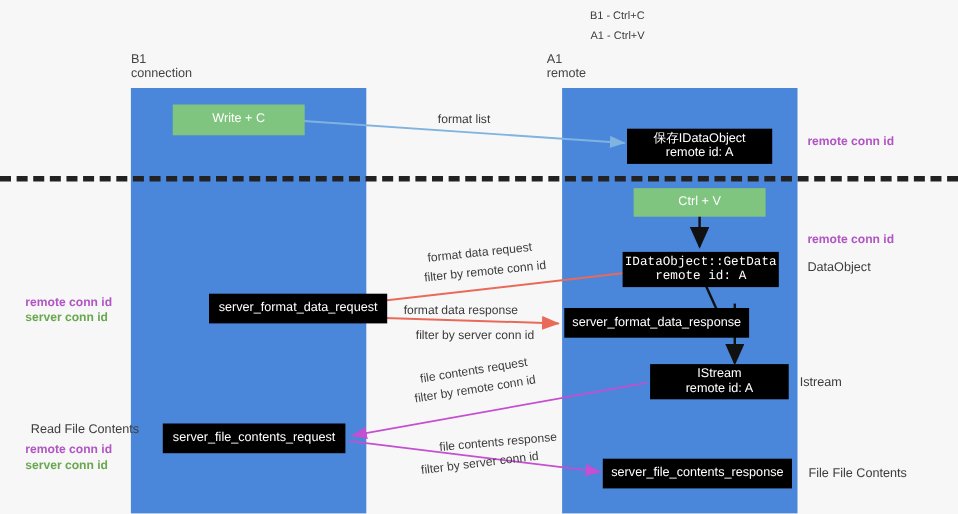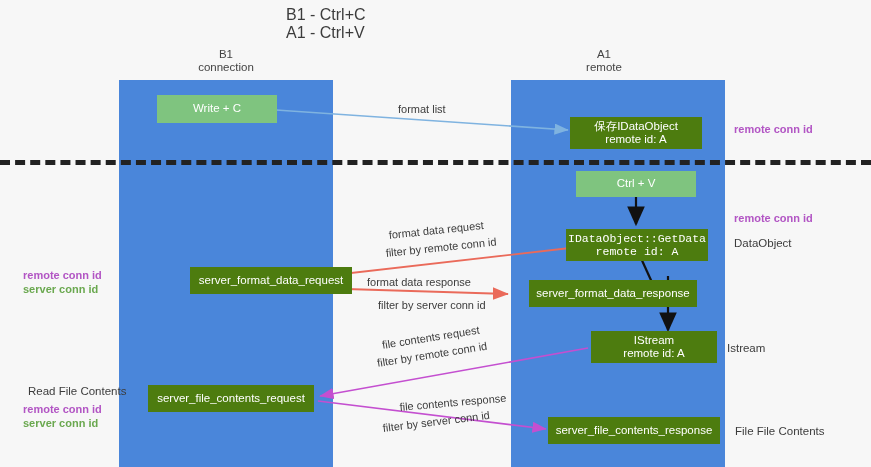--- a/index.html
+++ b/index.html
@@ -19,51 +19,50 @@
     overflow: hidden;
   }
 
   
   .lane {
     position: absolute;
     background: #4a86da;
   }
   .lane-title {
     position: absolute;
-    text-align: center;
     color: #444444;
     font-size: 11.5px;
     line-height: 13px;
   }
 
   
   .diagram-title {
     position: absolute;
-    text-align: left;
+    text-align: right;
     color: #3c3c3c;
-    font-size: 16px;
+    font-size: 10px;
     line-height: 18px;
   }
 
   
   .node {
     position: absolute;
     box-sizing: border-box;
     display: flex;
     flex-direction: column;
     align-items: center;
     justify-content: center;
     color: #ffffff;
     font-size: 11.5px;
     line-height: 13.5px;
     text-align: center;
     padding: 2px 4px;
   }
   .node.green { background: #7fc47f; }
-  .node.orange { background: #4d7c0f; }
+  .node.orange { background: #000000; }
   .node .l2 { display: block; }
 
   
   .lbl {
     position: absolute;
     font-size: 11px;
     line-height: 14px;
     color: #3c3c3c;
     white-space: nowrap;
   }
@@ -167,21 +166,21 @@
 
   <div class="node orange" style="left:566px; top:229px; width:142px; height:32px;font-family:Liberation Mono, monospace;">
     <span>IDataObject::GetData</span>
     <span class="l2">remote id: A</span>
   </div>
 
   <div class="node orange" style="left:150px; top:267px; width:162px; height:27px;margin-left:40px;">
     <span>server_format_data_request</span>
   </div>
 
-  <div class="node orange" style="left:513px; top:280px; width:168px; height:27px;margin-left:16px;">
+  <div class="node orange" style="left:513px; top:280px; width:168px; height:27px;">
     <span>server_format_data_response</span>
   </div>
 
   <div class="node orange" style="left:591px; top:331px; width:126px; height:32px;">
     <span>IStream</span>
     <span class="l2">remote id: A</span>
   </div>
 
   <div class="node orange" style="left:148px; top:385px; width:166px; height:27px;">
     <span>server_file_contents_request</span>

